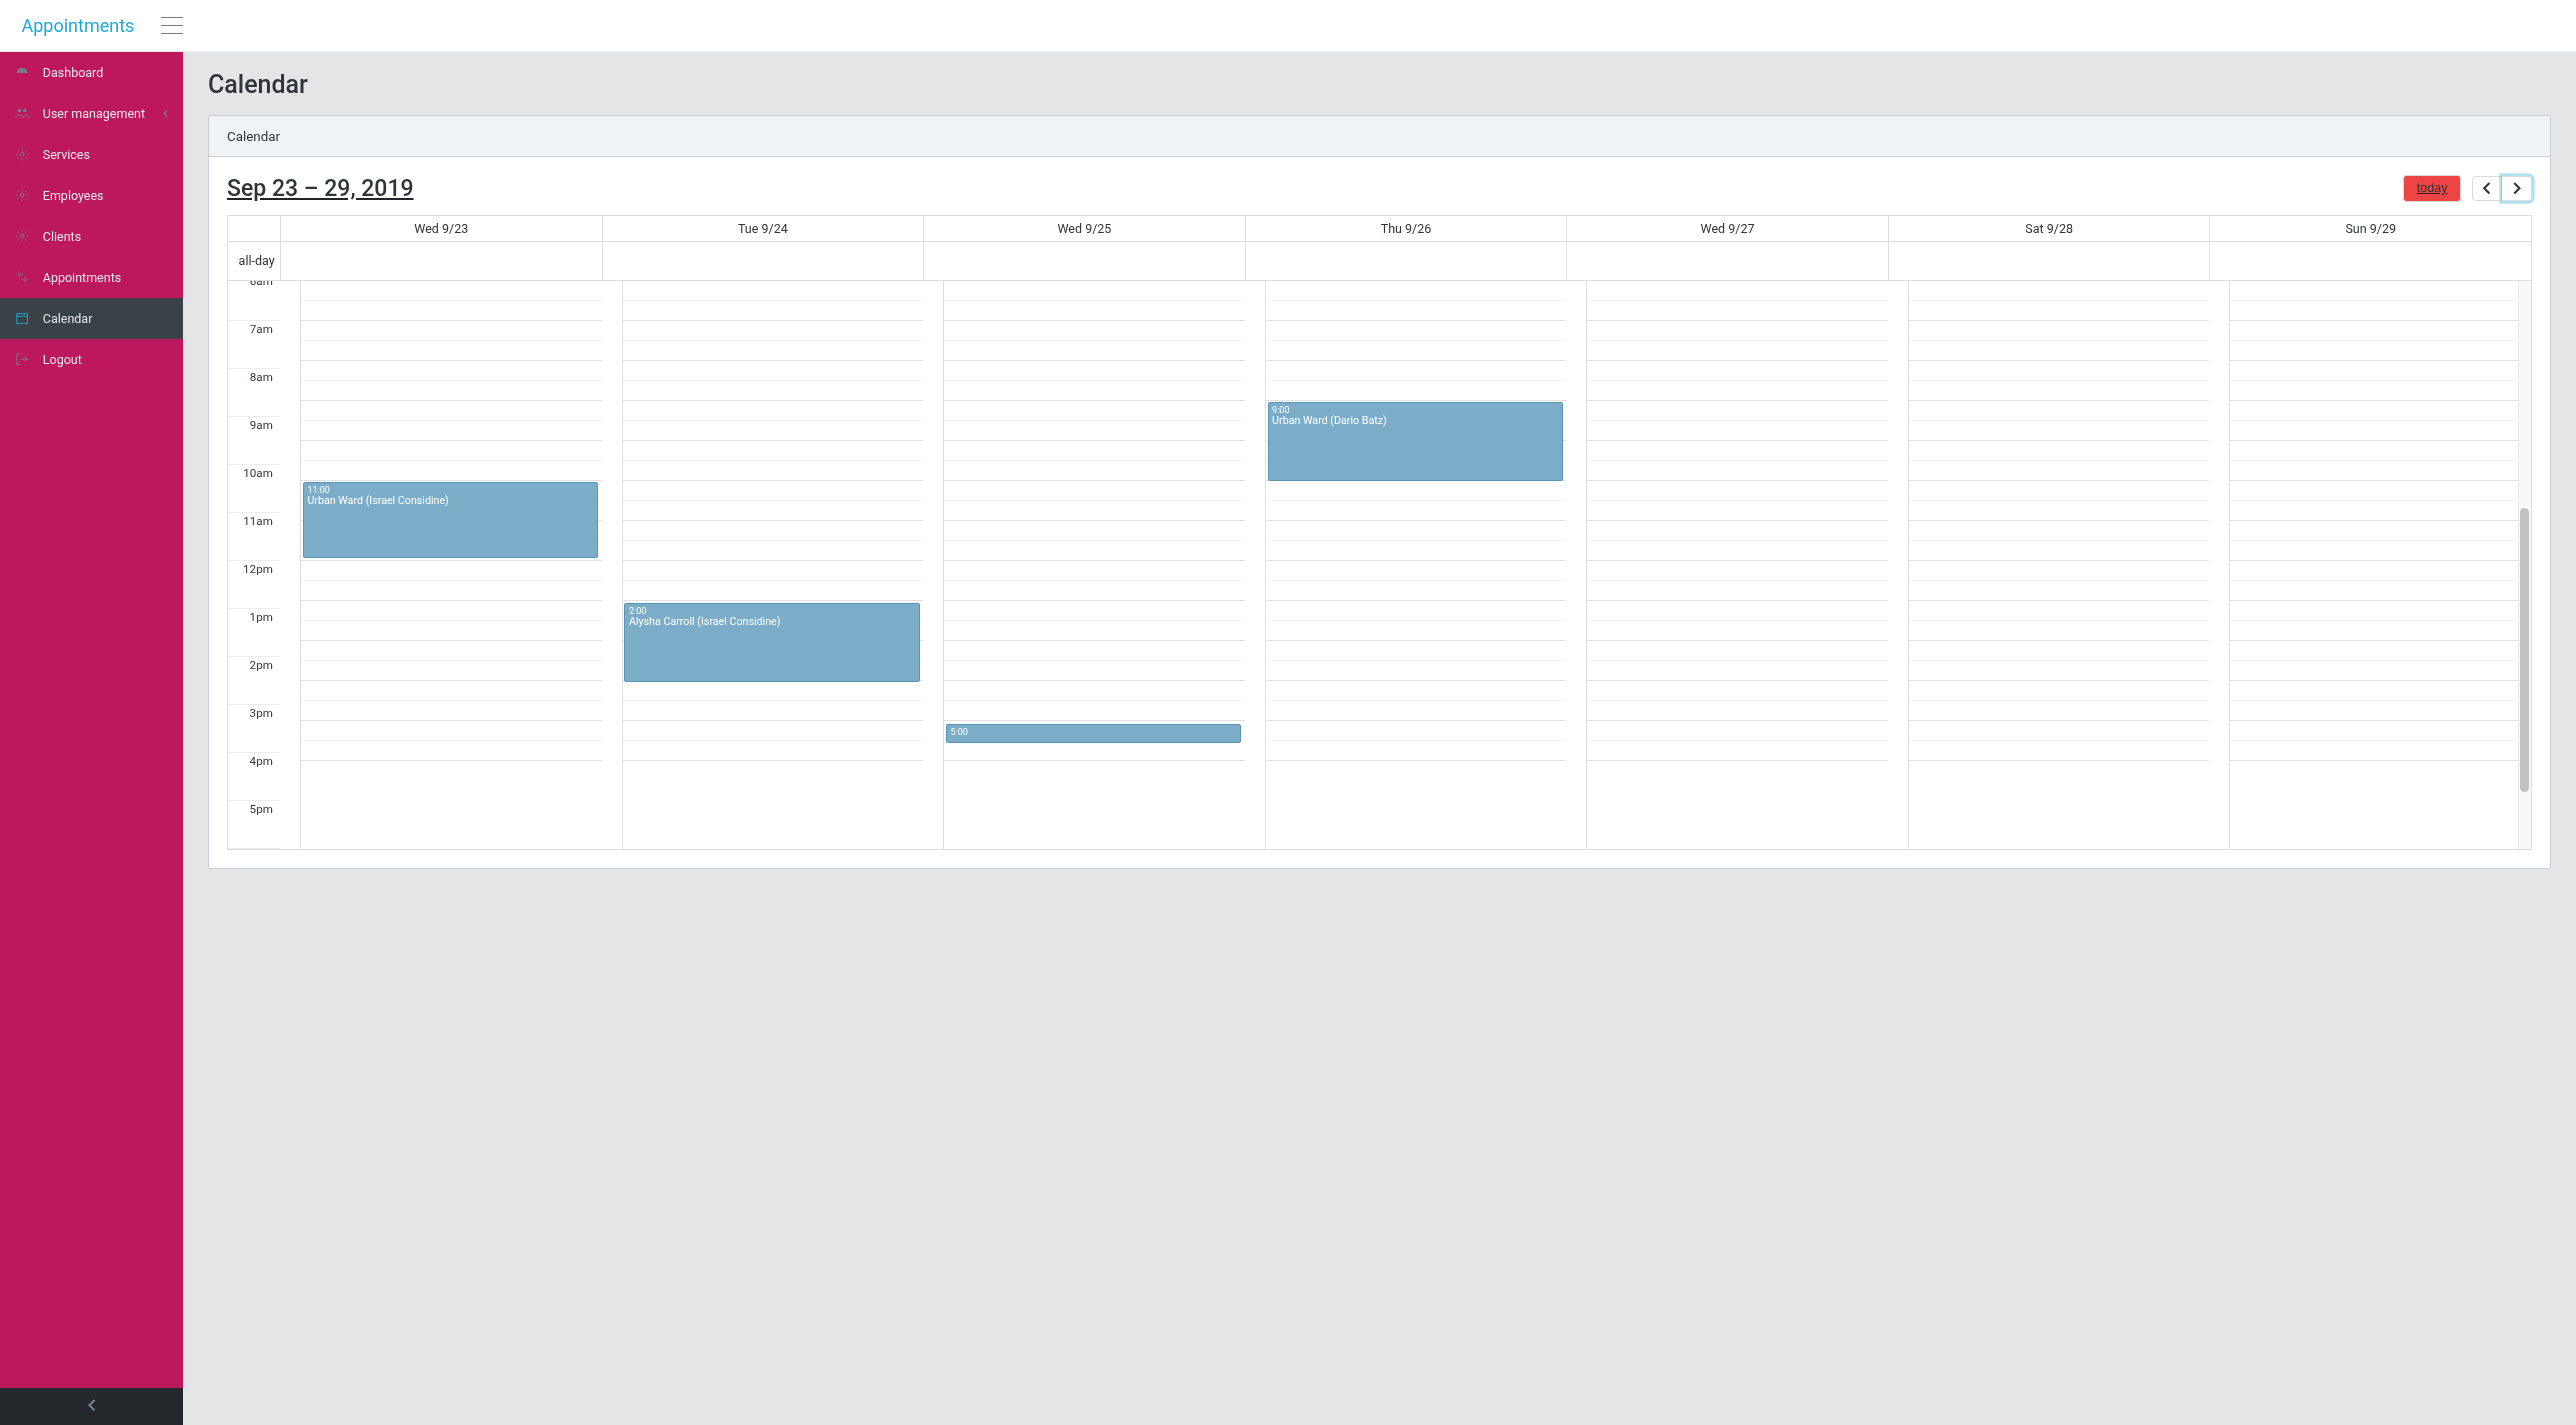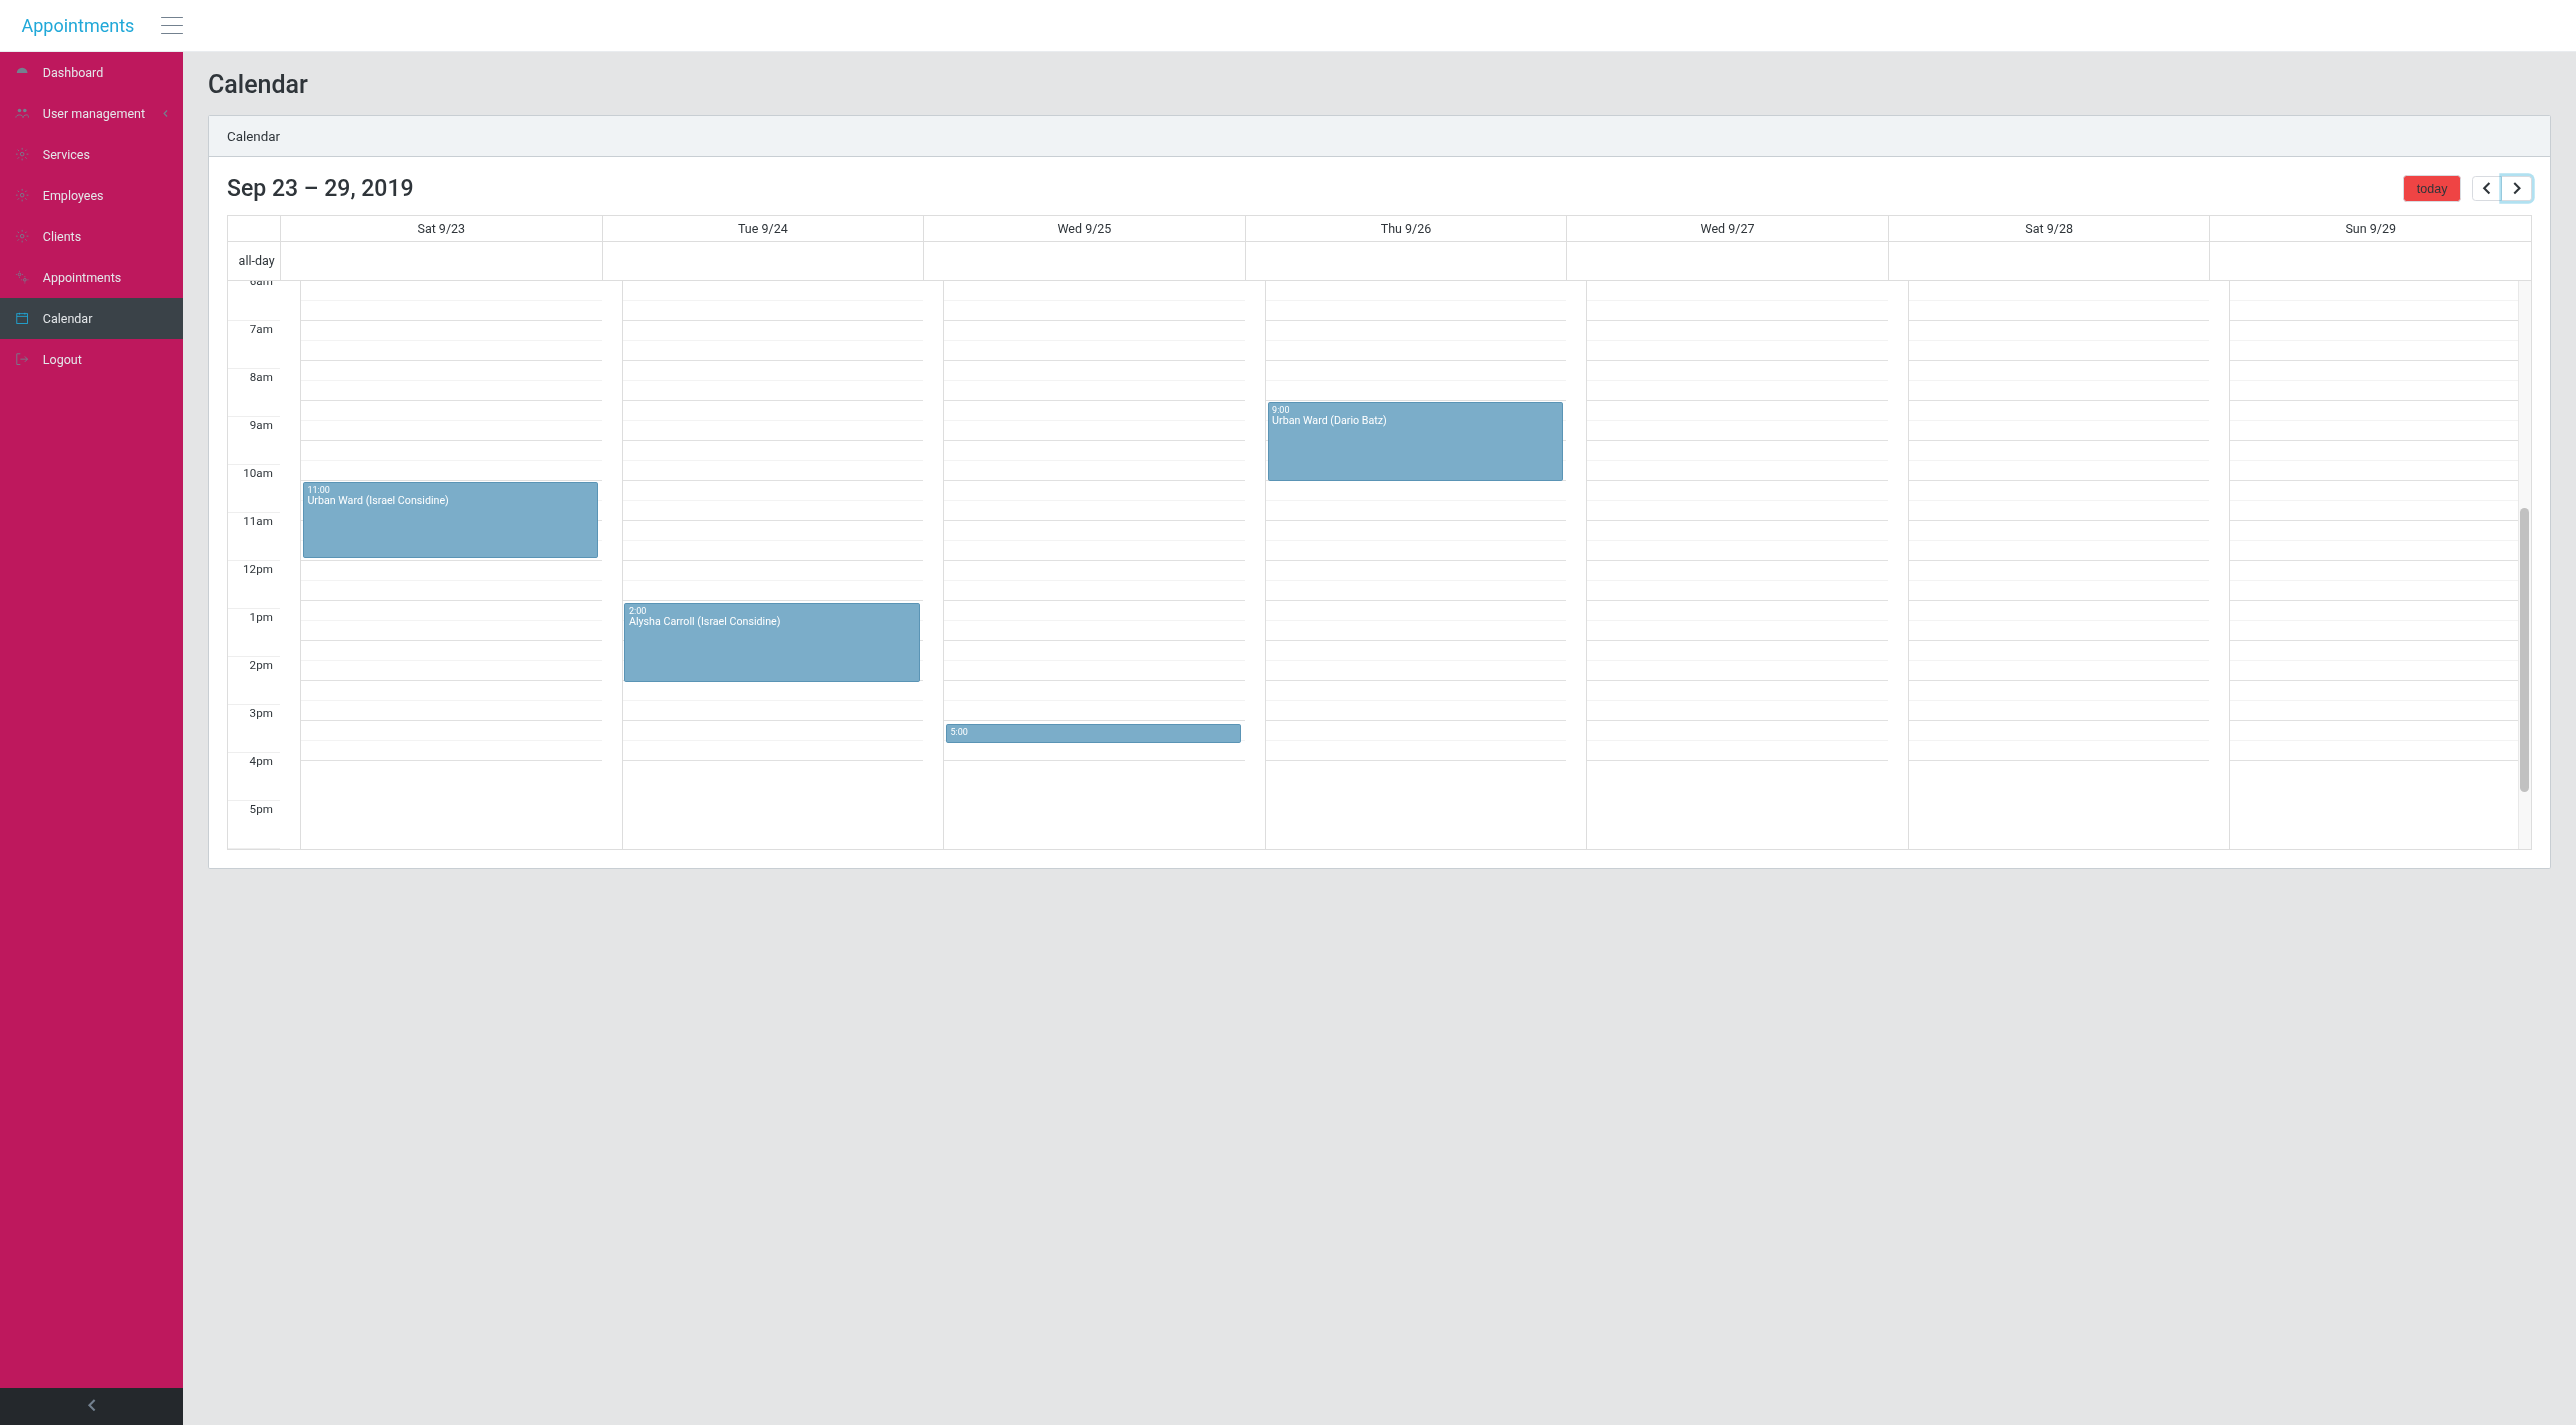--- a/index.html
+++ b/index.html
@@ -109,22 +109,23 @@
   border-bottom: 0.9px solid #c8ced3;
   font-size: 13.4px;
   color: #2f353a;
 }
 .card-body { padding: 18px; }
 
 
 .cal-header {
   display: flex;
   justify-content: space-between;
-  align-items: flex-end;
+  align-items: flex-start;
   margin-bottom: 12.5px;
+  text-decoration: underline;
 }
 .cal-title {
   font-size: 23px;
   font-weight: 500;
   color: #2f353a;
 }
 .cal-controls { display: flex; gap: 10.7px; align-items: center; }
 .btn {
   background: #ef4444;
   border: 0.9px solid #d8dbe0;
@@ -378,21 +379,21 @@
                       <path d="M2 1 L7 6 L2 11" stroke="#2f353a" stroke-width="2" fill="none"></path>
                     </svg>
                 </button>
               </div>
             </div>
           </div>
 
           <div class="cal-grid">
             <div class="cal-head-row" id="cal-head-row">
                 <div class="cal-head-cell"></div>
-                <div class="cal-head-cell">Sat 9/23</div>
+                <div class="cal-head-cell">Wed 9/23</div>
                 <div class="cal-head-cell">Tue 9/24</div>
                 <div class="cal-head-cell">Wed 9/25</div>
                 <div class="cal-head-cell">Thu 9/26</div>
                 <div class="cal-head-cell">Wed 9/27</div>
                 <div class="cal-head-cell">Sat 9/28</div>
                 <div class="cal-head-cell">Sun 9/29</div>
               </div>
             <div class="cal-allday-row" id="cal-allday-row">
                 <div class="cal-allday-label">all-day</div>
                 <div class="cal-allday-cell"></div>

